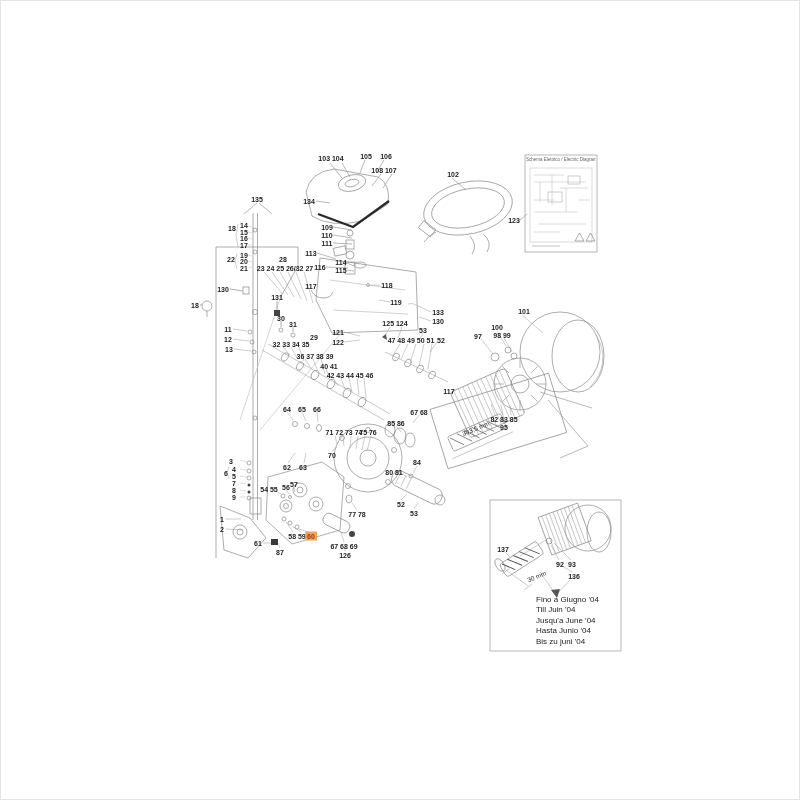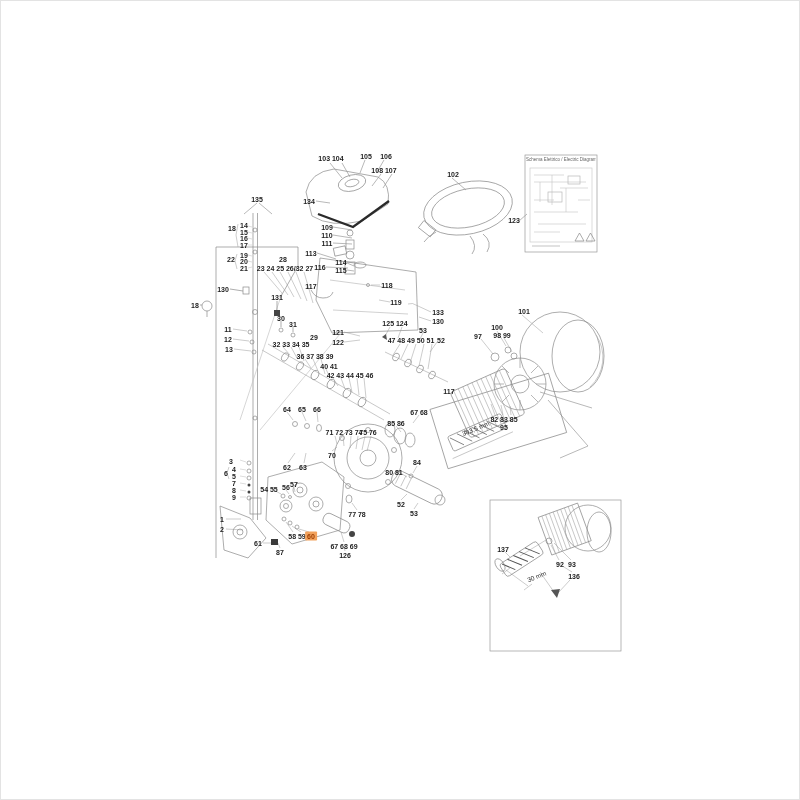--- a/index.html
+++ b/index.html
@@ -313,13 +313,20 @@
       <div class="part-label" style="left: 234px; top: 483px;">7</div>
       <div class="part-label" style="left: 234px; top: 490px;">8</div>
       <div class="part-label" style="left: 234px; top: 497px;">9</div>
       <div class="part-label" style="left: 503px; top: 549px;">137</div>
       <div class="part-label" style="left: 560px; top: 564px;">92</div>
       <div class="part-label" style="left: 572px; top: 564px;">93</div>
       <div class="part-label" style="left: 574px; top: 576px;">136</div>
       <div class="part-label dim" style="left: 537px; top: 577px; transform: translate(-50%, -50%) rotate(-22deg);">30 mm</div>
     </div>
 
+  <div id="inset-notes">
+      <div class="note-line">Fino a Giugno '04</div>
+      <div class="note-line">Till Juin '04</div>
+      <div class="note-line">Jusqu'a June '04</div>
+      <div class="note-line">Hasta Junio '04</div>
+      <div class="note-line">Bis zu juni '04</div>
+    </div>
 </div>
 
 </body></html>

